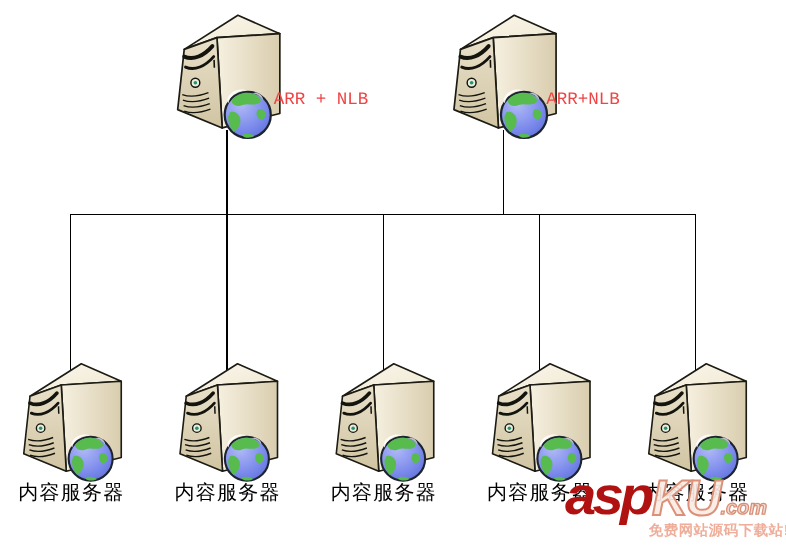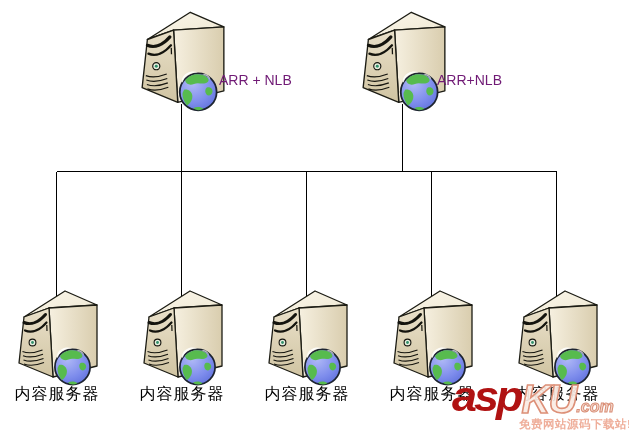--- a/index.html
+++ b/index.html
@@ -4,22 +4,22 @@
 <style>
   html,body{margin:0;padding:0;background:#fff;}
   .stage{
     position:relative;width:629px;height:436px;background:#ffffff;
     overflow:hidden;font-family:"Liberation Sans",sans-serif;
   }
   .wires{position:absolute;left:0;top:0;width:629px;height:436px;}
   .node{position:absolute;}
   .node svg{display:block;}
   .toplabel{
-    position:absolute;font-family:Liberation Sans, sans-serif;
-    font-size:14px;color:#701a75;white-space:pre;text-align:center;
+    position:absolute;font-family:Liberation Mono, monospace;
+    font-size:14px;color:#ef4444;white-space:pre;text-align:center;
   }
   .botlabel{
     position:absolute;width:130px;text-align:center;
     font-family:"Liberation Serif","DejaVu Serif",serif;
     font-size:16px;color:#000;letter-spacing:1px;white-space:nowrap;
   }
   .watermark{position:absolute;left:452px;top:379px;width:177px;pointer-events:none;}
   .wm-row{display:flex;align-items:flex-end;font-style:italic;font-weight:bold;line-height:0.8;}
   .wm-asp{
     font-size:45px;color:#b01212;letter-spacing:-3px;

